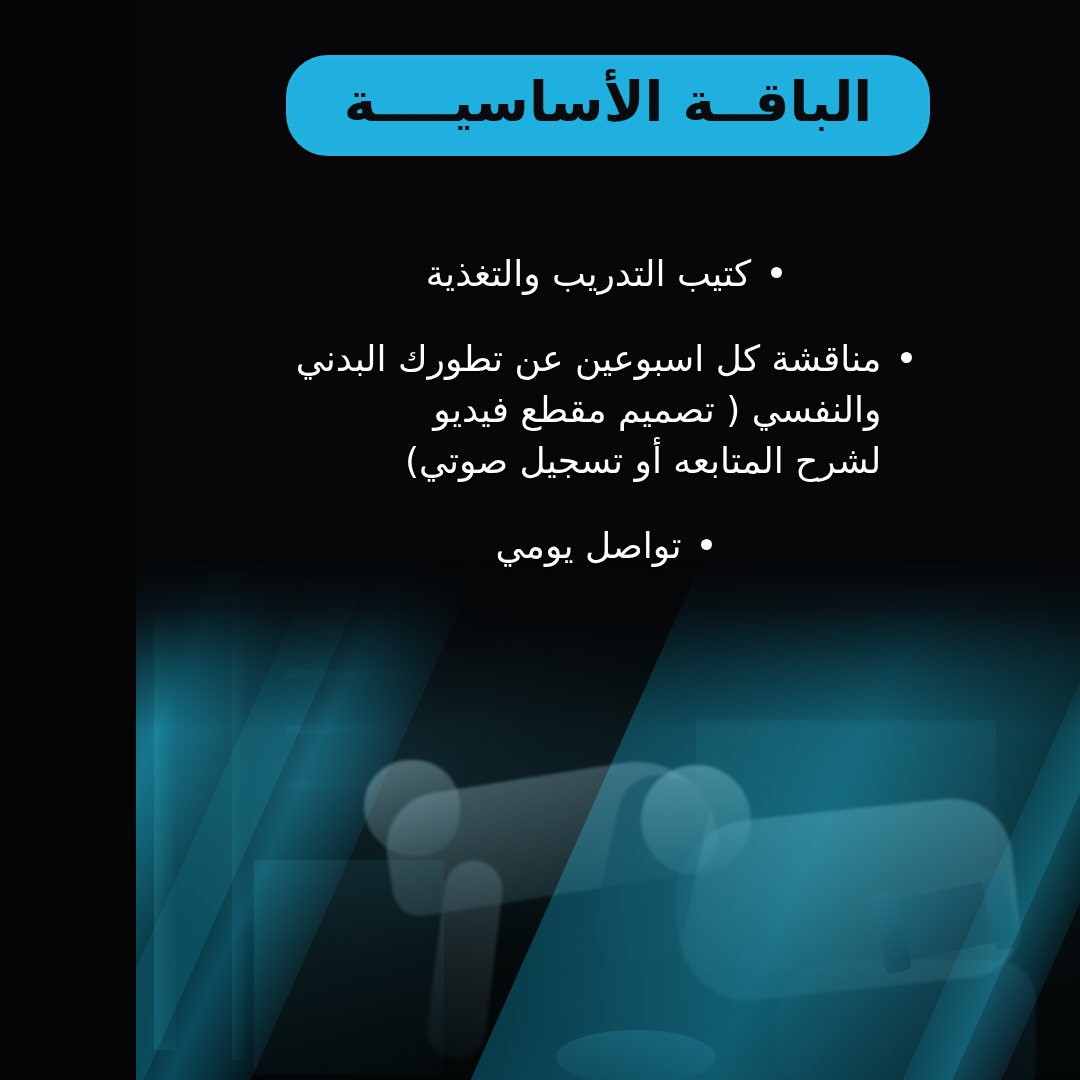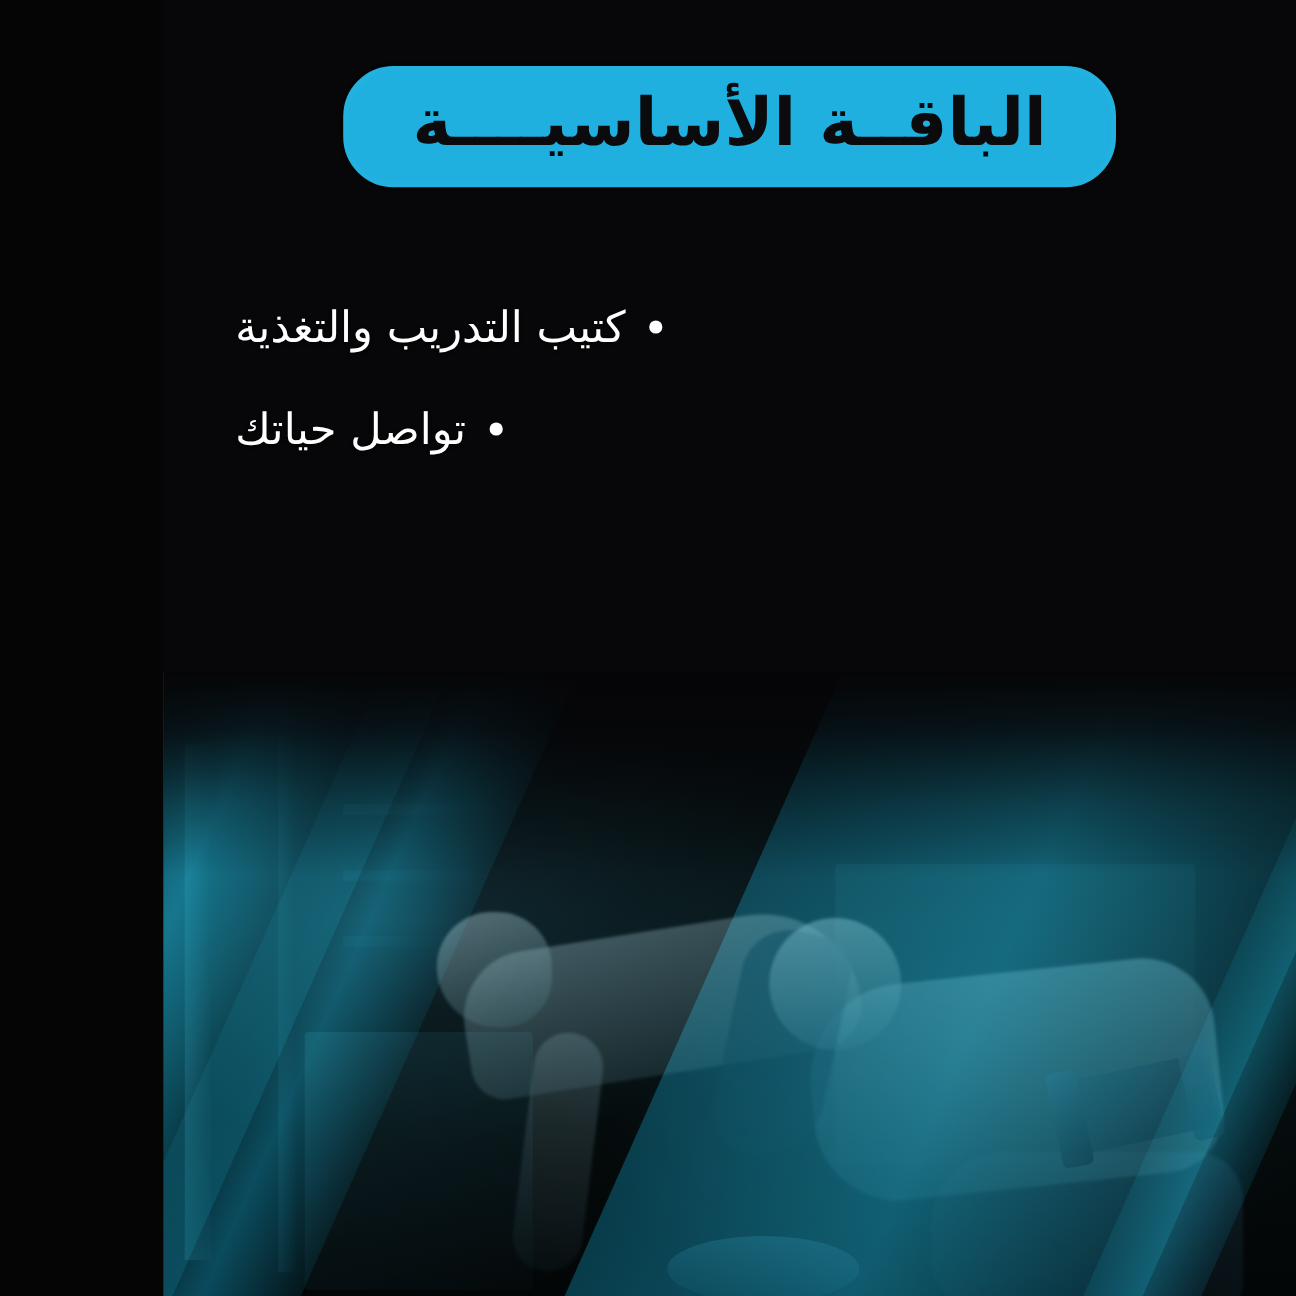--- a/index.html
+++ b/index.html
@@ -178,21 +178,21 @@
     white-space:nowrap;
   }
 
   .bullets {
     margin-top:92px;
     width:100%;
     padding-right:68px;
     padding-left:60px;
     display:flex;
     flex-direction:column;
-    align-items:flex-end;
+    align-items:center;
     gap:34px;
   }
   .bullet-row {
     display:flex;
     flex-direction:row;
     align-items:flex-start;
     gap:20px;
     max-width:860px;
   }
   .bullet-dot {
@@ -254,21 +254,27 @@
     </div>
 
     <div class="bullets">
 
       <div class="bullet-row">
         <span class="bullet-dot"></span>
         <span class="bullet-text">كتيب التدريب والتغذية</span>
       </div>
 
 
-
       <div class="bullet-row">
         <span class="bullet-dot"></span>
-        <span class="bullet-text">تواصل حياتك</span>
+        <span class="bullet-text">مناقشة كل اسبوعين عن تطورك البدني
+والنفسي (  تصميم مقطع فيديو
+لشرح المتابعه أو تسجيل صوتي)</span>
+      </div>
+
+      <div class="bullet-row">
+        <span class="bullet-dot"></span>
+        <span class="bullet-text">تواصل يومي</span>
       </div>
 
     </div>
   </div>
 </div>
 
 </body></html>

